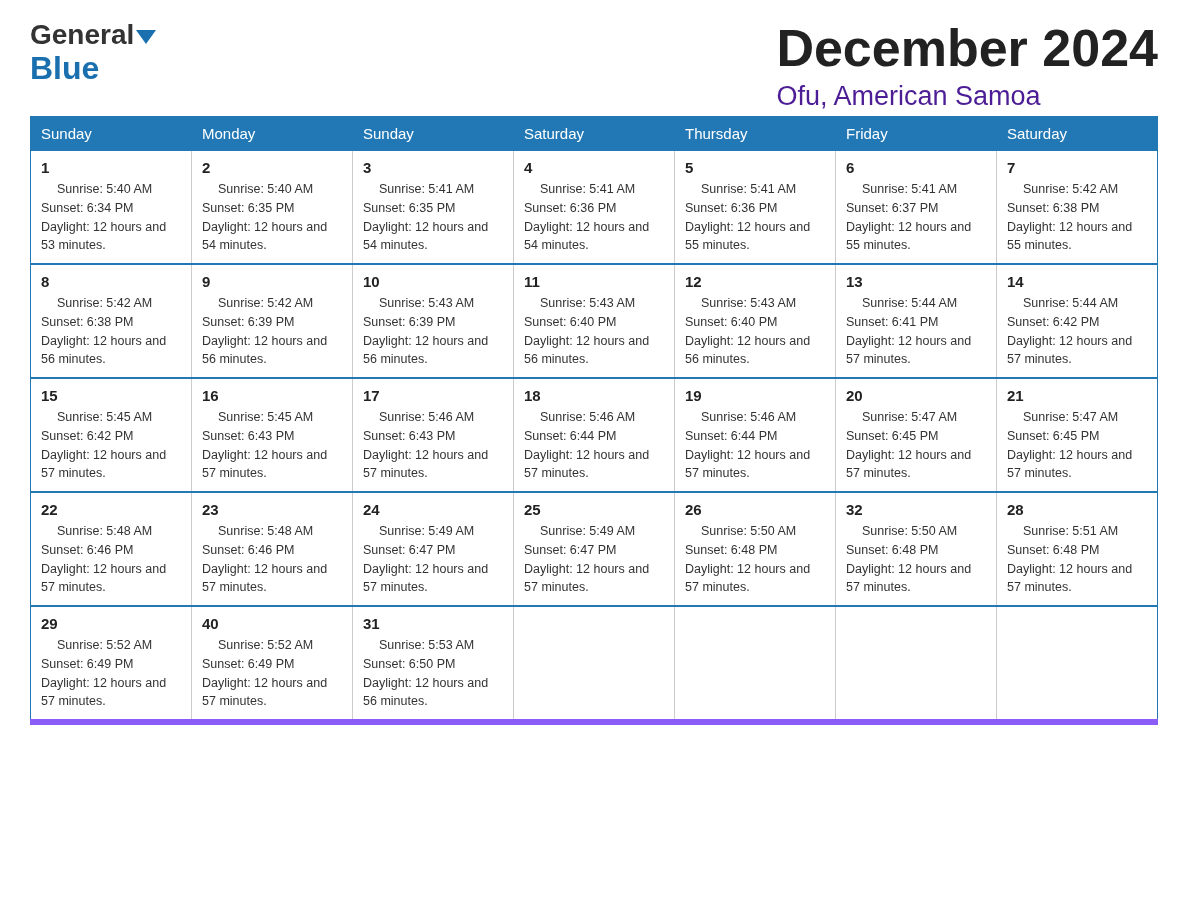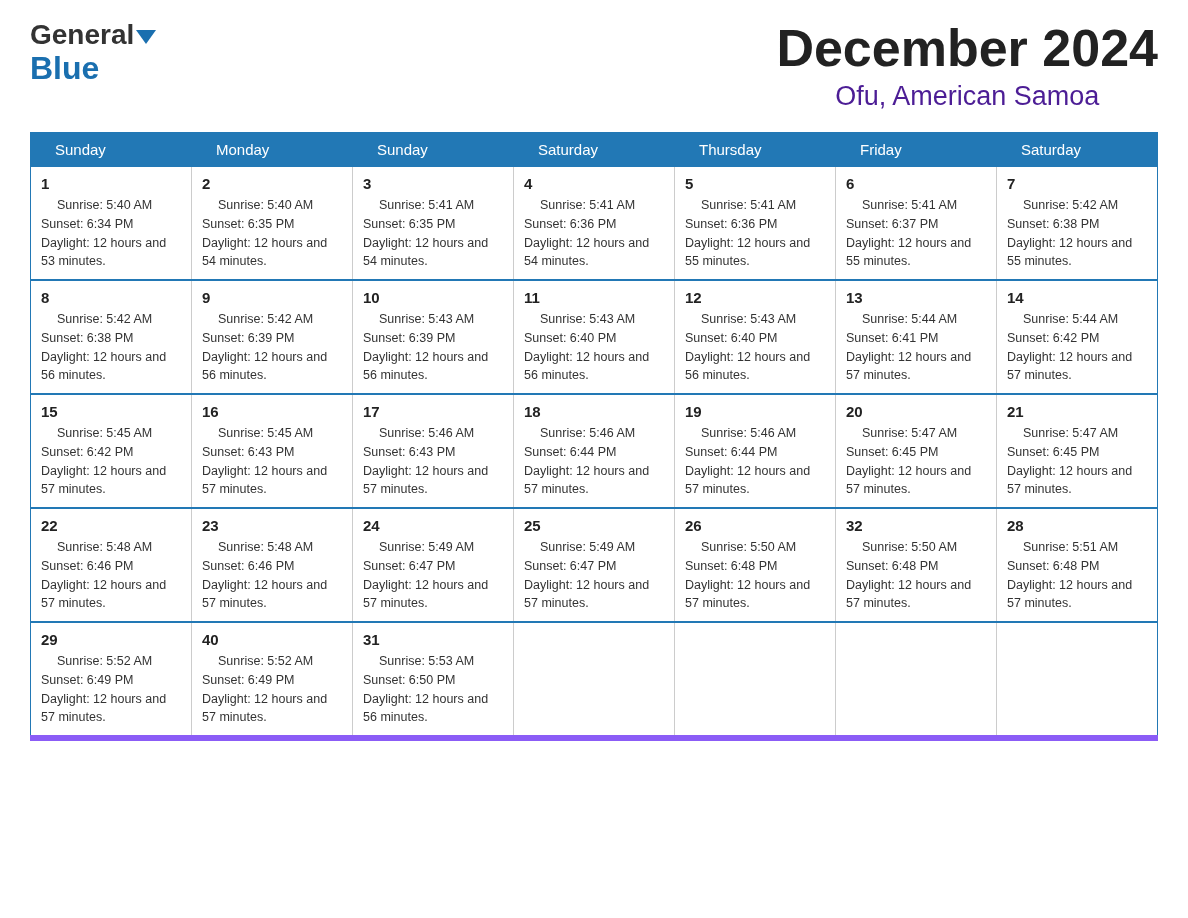--- a/index.html
+++ b/index.html
@@ -7,21 +7,21 @@
       font-family: Arial, sans-serif;
       background: #fff;
       width: 1188px;
       min-height: 918px;
       padding: 20px 30px;
     }
     .header-area {
       display: flex;
       justify-content: space-between;
       align-items: flex-start;
-      margin-bottom: 20px;
+      margin-bottom: 4px;
       gap: 10px;
     }
     .logo {
       display: flex;
       flex-direction: column;
       align-items: flex-start;
     }
     .logo-text {
       font-size: 28px;
       font-weight: bold;
@@ -38,21 +38,21 @@
       margin-left: 2px;
       vertical-align: middle;
     }
     .logo-line2 {
       font-size: 32px;
       font-weight: bold;
       color: #1a6faf;
       line-height: 1.1;
     }
     .title-area {
-      text-align: center;
+      text-align: left;
     }
     .month-title {
       font-size: 52px;
       font-weight: bold;
       color: #222;
       line-height: 1.1;
     }
     .location-title {
       font-size: 27px;
       color: #4c1d95;
@@ -63,21 +63,21 @@
       border-collapse: collapse;
       table-layout: fixed;
     }
     thead tr {
       background-color: #2278b5;
     }
     thead th {
       color: #fff;
       font-size: 15px;
       font-weight: normal;
-      padding: 8px 24px;
+      padding: 8px 10px;
       text-align: left;
       border: 1px solid #2278b5;
     }
     tbody tr {
       border-bottom: 2px solid #2278b5;
     }
     tbody td {
       vertical-align: top;
       padding: 8px 10px;
       font-size: 13px;

